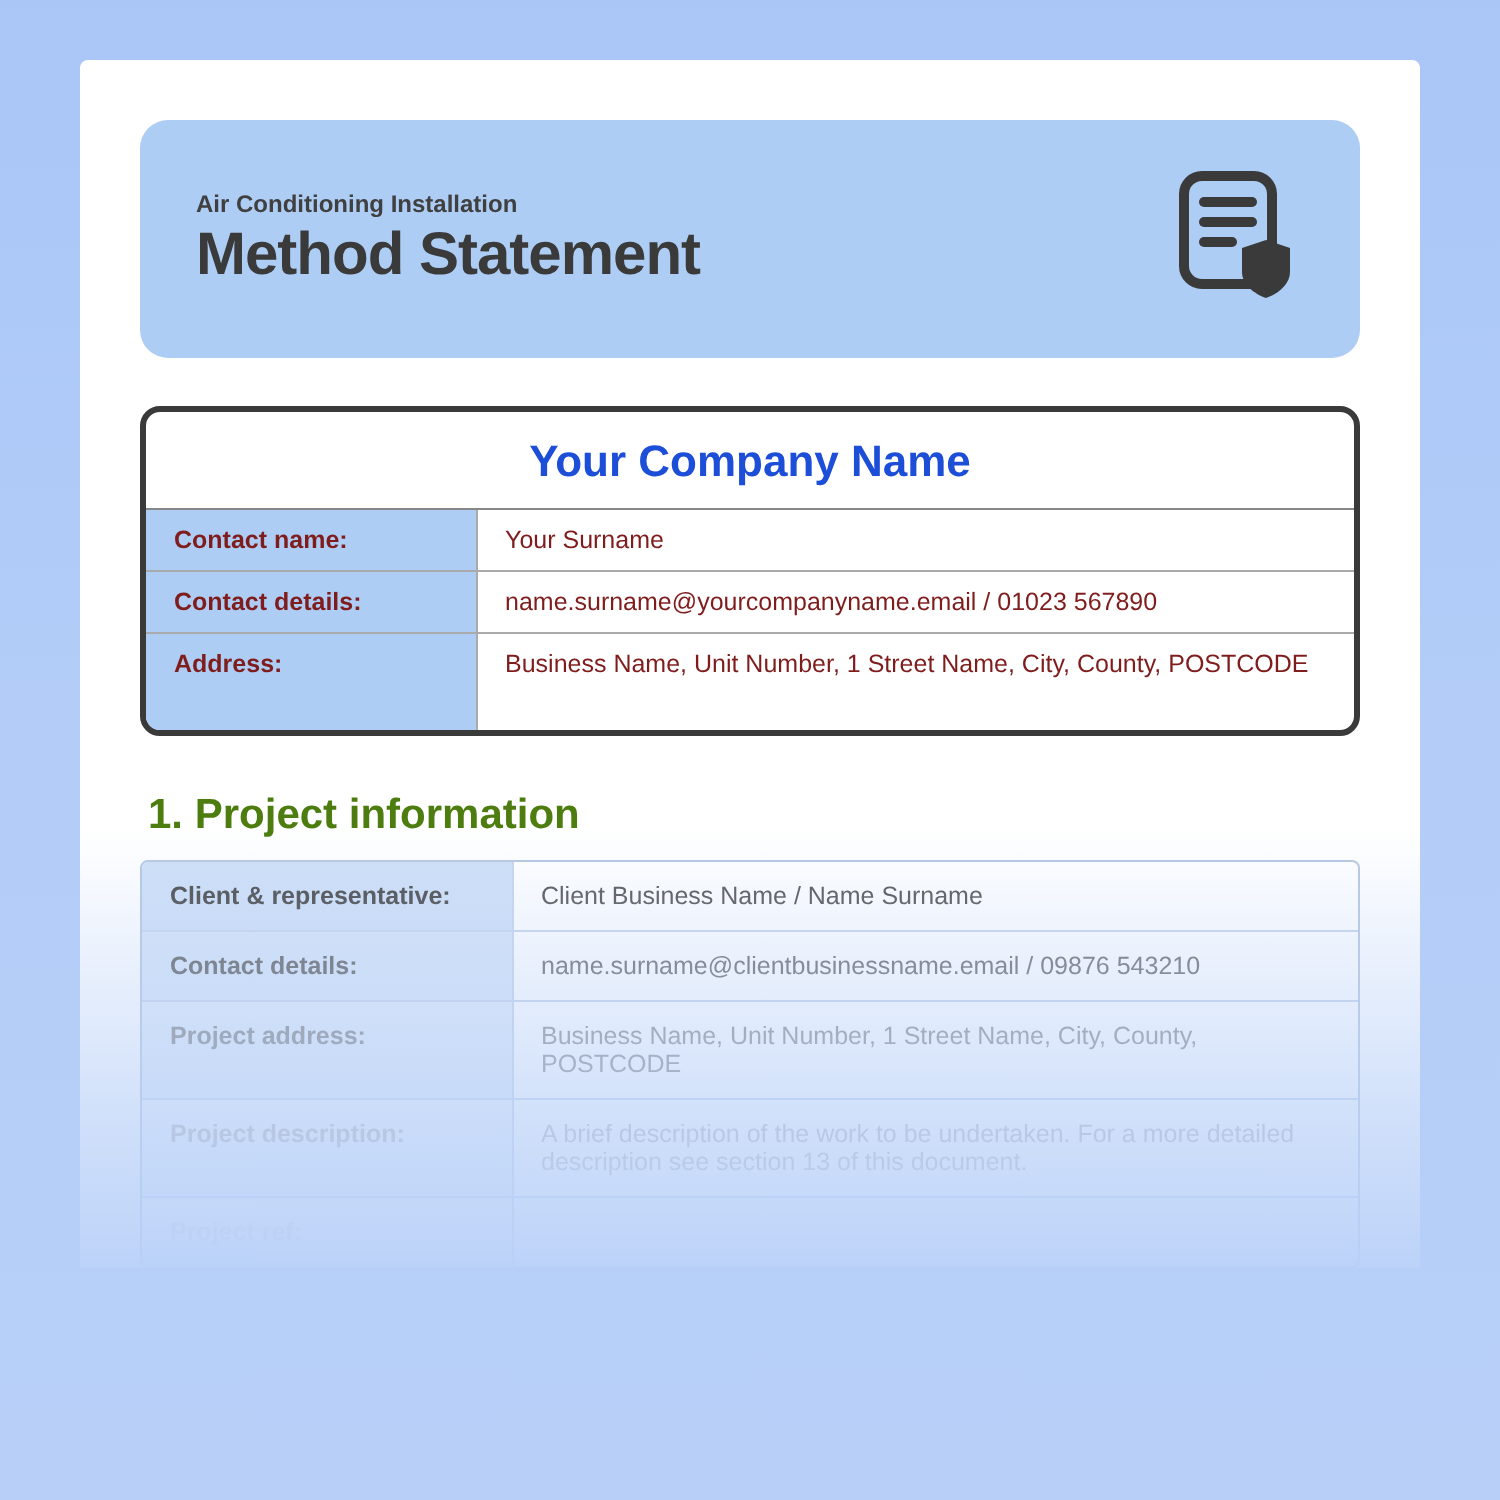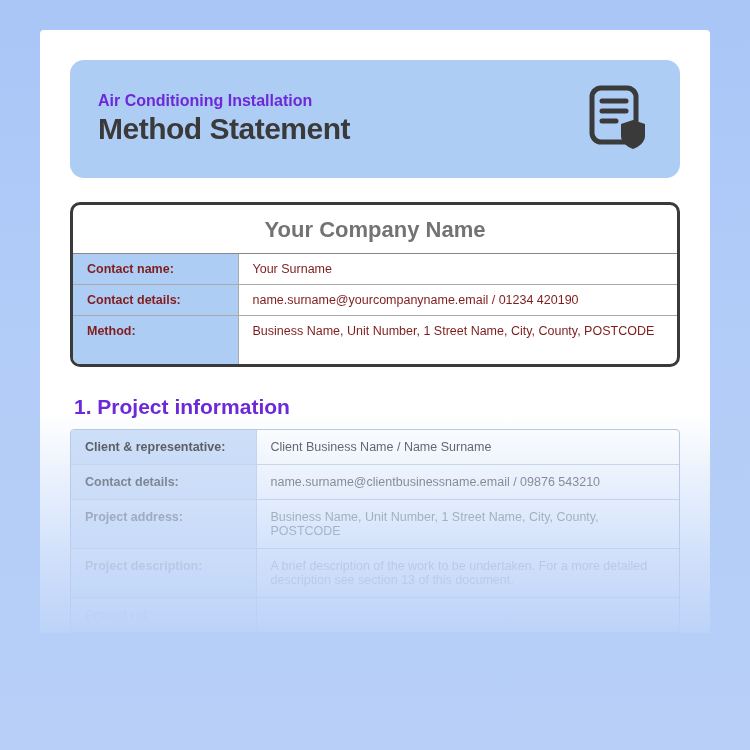--- a/index.html
+++ b/index.html
@@ -30,44 +30,44 @@
   .banner {
     background: #aecdf5;
     border-radius: 14px;
     padding: 22px 28px;
     display: flex;
     align-items: center;
     justify-content: space-between;
     margin-bottom: 24px;
   }
   .banner-text .subtitle {
-    font-size: 16px;
+    font-size: 12px;
     font-weight: 600;
-    color: #6d28d9;
+    color: #404040;
     margin-bottom: 2px;
   }
   .banner-text .title {
     font-size: 30px;
     font-weight: 800;
     color: #3a3a3a;
     letter-spacing: -0.5px;
   }
   .banner-icon { flex-shrink: 0; }
   
   .company-box {
     border: 3px solid #3a3a3a;
     border-radius: 10px;
     overflow: hidden;
     margin-bottom: 28px;
   }
   .company-title {
     text-align: center;
     font-size: 22px;
     font-weight: 700;
-    color: #737373;
+    color: #1d4ed8;
     padding: 12px 0 10px 0;
     border-bottom: 1px solid #888;
   }
   .info-table { width: 100%; border-collapse: collapse; }
   .info-table td {
     border-top: 1px solid #aaa;
     padding: 8px 14px;
     font-size: 12.5px;
     color: #7f1d1d;
     vertical-align: top;
@@ -77,21 +77,21 @@
     width: 165px;
     background: #aecdf5;
     font-weight: 700;
     border-right: 1px solid #aaa;
   }
   .info-table tr.tall td { height: 48px; }
   
   .section-heading {
     font-size: 21px;
     font-weight: 800;
-    color: #6d28d9;
+    color: #4d7c0f;
     margin: 0 0 10px 4px;
   }
   
   .project-box {
     border: 1px solid #b8c8e0;
     border-radius: 4px;
     overflow: hidden;
   }
   .project-table { width: 100%; border-collapse: collapse; }
   .project-table td {
@@ -138,24 +138,24 @@
   <div class="company-box">
     <div class="company-title">Your Company Name</div>
     <table class="info-table">
       <tbody>
           <tr>
         <td class="label">Contact name:</td>
         <td>Your Surname</td>
       </tr>
       <tr>
         <td class="label">Contact details:</td>
-        <td>name.surname@yourcompanyname.email  / 01234 420190</td>
+        <td>name.surname@yourcompanyname.email  / 01023 567890</td>
       </tr>
       <tr class="tall">
-        <td class="label">Method:</td>
+        <td class="label">Address:</td>
         <td>Business Name, Unit Number, 1 Street Name, City, County, POSTCODE</td>
       </tr>
     </tbody>
       </table>
   </div>
 
   <div class="section-heading">1. Project information</div>
 
   <div class="project-box">
     <table class="project-table">

